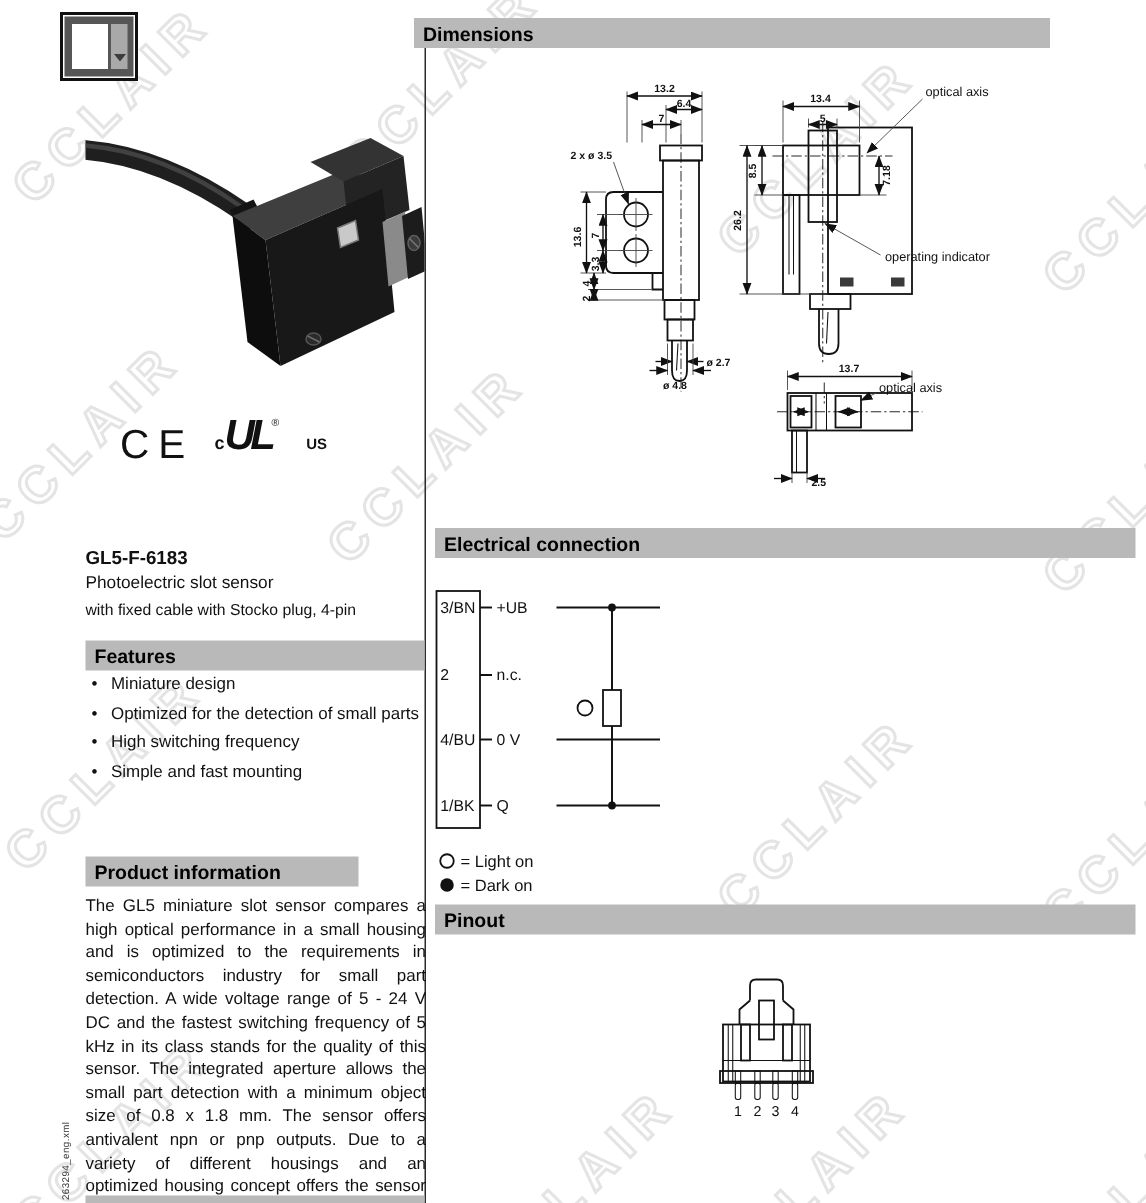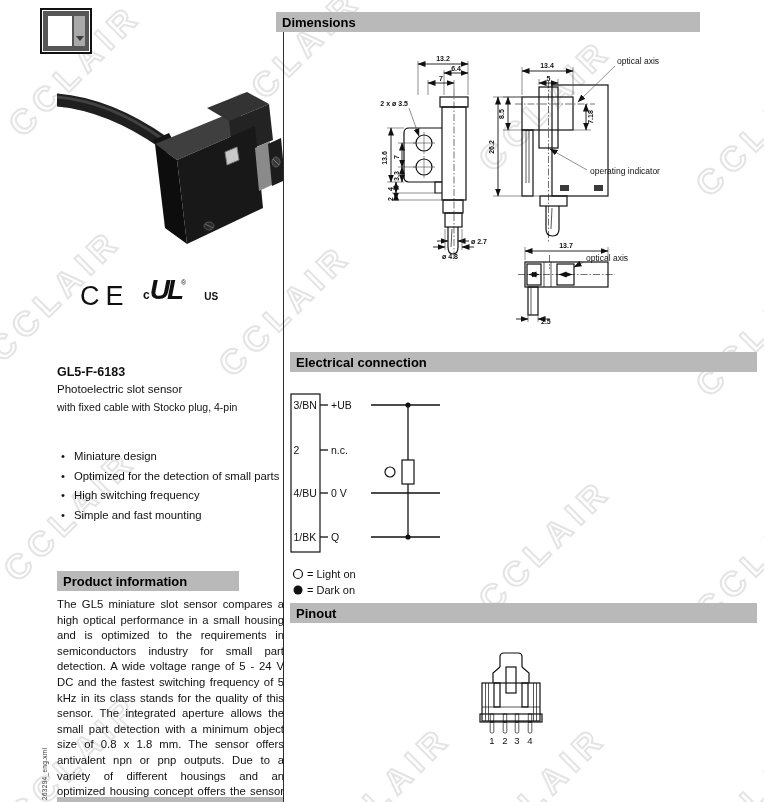--- a/index.html
+++ b/index.html
@@ -108,20 +108,21 @@
     <span class="ul-c">c</span>
     <span class="ul-mark">UL</span>
     <span class="ul-reg">®</span>
     <span class="ul-us">US</span>
   </div>
 
   <div class="abs model-no" style="left:57px;top:365px;">GL5-F-6183</div>
   <div class="abs model-type" style="left:57px;top:383px;">Photoelectric slot sensor</div>
   <div class="abs model-variant" style="left:57px;top:401px;">with fixed cable with Stocko plug, 4-pin</div>
 
+  <div class="hdr" style="left:57px;top:427px;width:226px;">Features</div>
   <ul class="abs feat" style="left:57px;top:449px;">
       <li>Miniature design</li>
       <li>Optimized for the detection of small parts</li>
       <li>High switching frequency</li>
       <li>Simple and fast mounting</li>
     </ul>
 
   <div class="hdr" style="left:57px;top:571px;width:182px;">Product information</div>
   <p class="abs pinfo" style="left:57px;top:597px;">The GL5 miniature slot sensor compares a high optical performance in a small housing and is optimized to the requirements in semiconductors industry for small part detection. A wide voltage range of 5 - 24 V DC and the fastest switching frequency of 5 kHz in its class stands for the quality of this sensor. The integrated aperture allows the small part detection with a minimum object size of 0.8 x 1.8 mm. The sensor offers antivalent npn or pnp outputs. Due to a variety of different housings and an optimized housing concept offers the sensor a maximum of freedom in a crowded mounting environment.</p>
 

